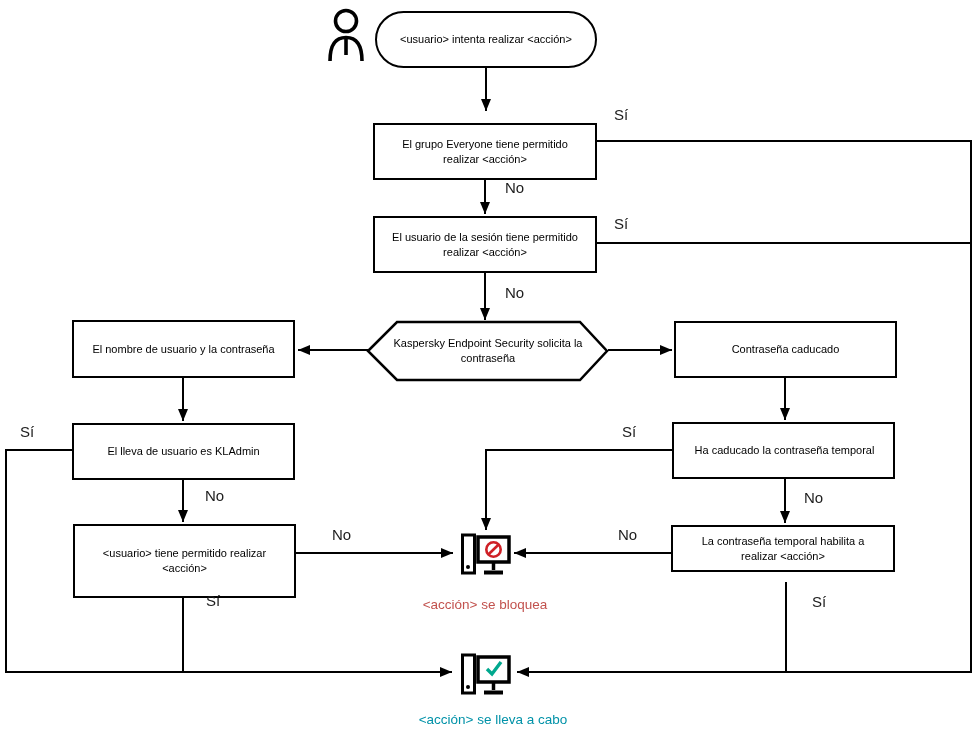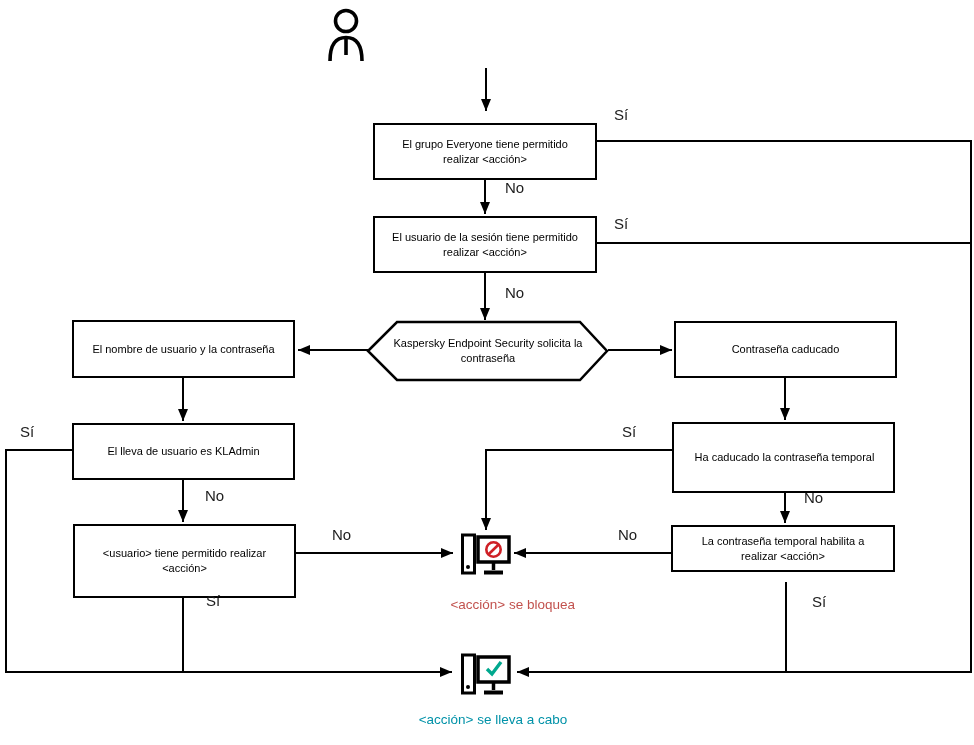--- a/index.html
+++ b/index.html
@@ -39,21 +39,21 @@
   }
   .edge-label{
     position:absolute;
     font-size:15px;color:#1c1c1c;
     white-space:nowrap;
   }
   .caption{
     position:absolute;
     font-size:13.5px;text-align:center;white-space:nowrap;
   }
-  .caption.blocked{color:var(--blocked_text);text-align:right;}
+  .caption.blocked{color:var(--blocked_text);}
   .caption.done{color:var(--done_text);}
 </style>
 </head>
 <body>
 
 <div id="canvas">
 
   <svg class="layer" width="974" height="745" aria-hidden="true">
     <defs>
       <marker id="arrow" markerUnits="userSpaceOnUse" markerWidth="12" markerHeight="10" refX="12" refY="5" orient="auto">
@@ -84,20 +84,23 @@
   </svg>
 
   <svg class="abs" style="left:324px;top:6px;" width="44" height="58" viewBox="0 0 44 58" aria-hidden="true">
     <g stroke="#000" stroke-width="3.6" fill="none">
       <circle cx="22" cy="15" r="10.5"></circle>
       <path d="M6,55 C6,37 13,31.5 22,31.5 C31,31.5 38,37 38,55"></path>
       <path d="M22,33 L22,49"></path>
     </g>
   </svg>
 
+  <div class="node stadium" style="left:375px;top:11px;width:222px;height:57px;">
+    <span>&lt;usuario&gt; intenta realizar &lt;acción&gt;</span>
+  </div>
 
   <div class="node" style="left:373px;top:113px;width:224px;height:57px;margin-top:10px;">
     <span>El grupo Everyone tiene permitido realizar &lt;acción&gt;</span>
   </div>
 
   <div class="node" style="left:373px;top:216px;width:224px;height:57px;">
     <span>El usuario de la sesión tiene permitido realizar &lt;acción&gt;</span>
   </div>
 
   <div class="hex-text" style="left:385px;top:328px;width:206px;height:46px;">
@@ -109,21 +112,21 @@
   </div>
 
   <div class="node" style="left:674px;top:321px;width:223px;height:57px;">
     <span>Contraseña caducado</span>
   </div>
 
   <div class="node" style="left:72px;top:423px;width:223px;height:57px;">
     <span>El lleva de usuario es KLAdmin</span>
   </div>
 
-  <div class="node" style="left:672px;top:422px;width:223px;height:71px;padding-left:12px;">
+  <div class="node" style="left:672px;top:422px;width:223px;height:57px;padding-left:12px;">
     <span>Ha caducado la contraseña temporal</span>
   </div>
 
   <div class="node" style="left:73px;top:524px;width:223px;height:74px;">
     <span>&lt;usuario&gt; tiene permitido realizar &lt;acción&gt;</span>
   </div>
 
   <div class="node" style="left:671px;top:525px;width:224px;height:47px;">
     <span>La contraseña temporal habilita a realizar &lt;acción&gt;</span>
   </div>

